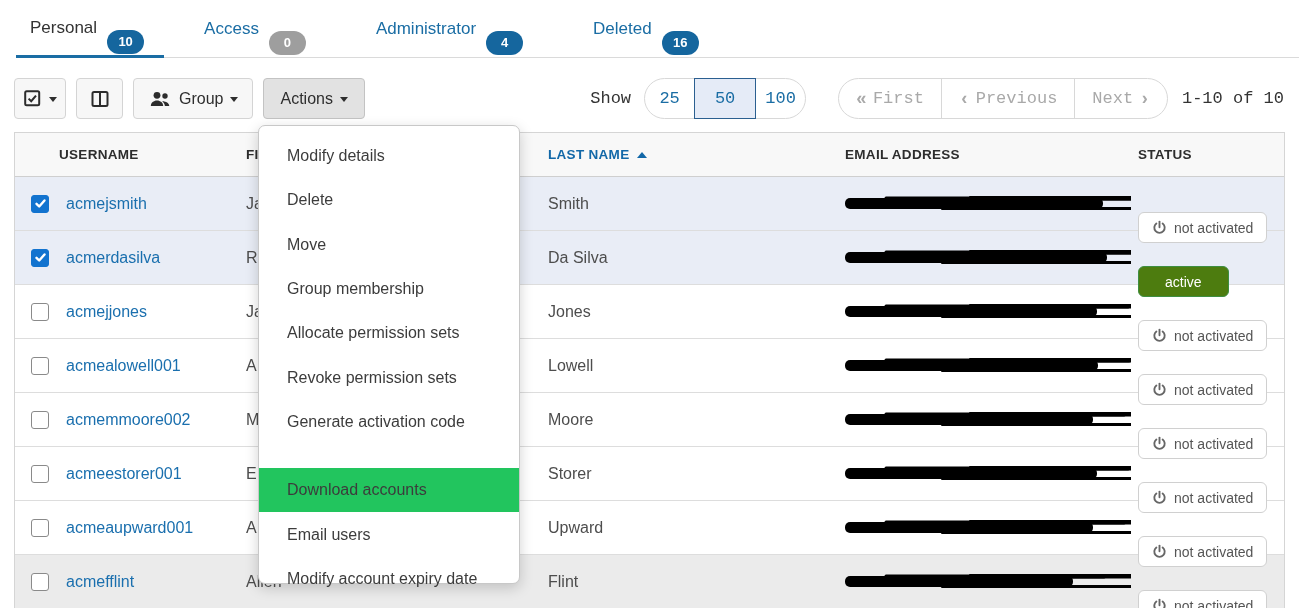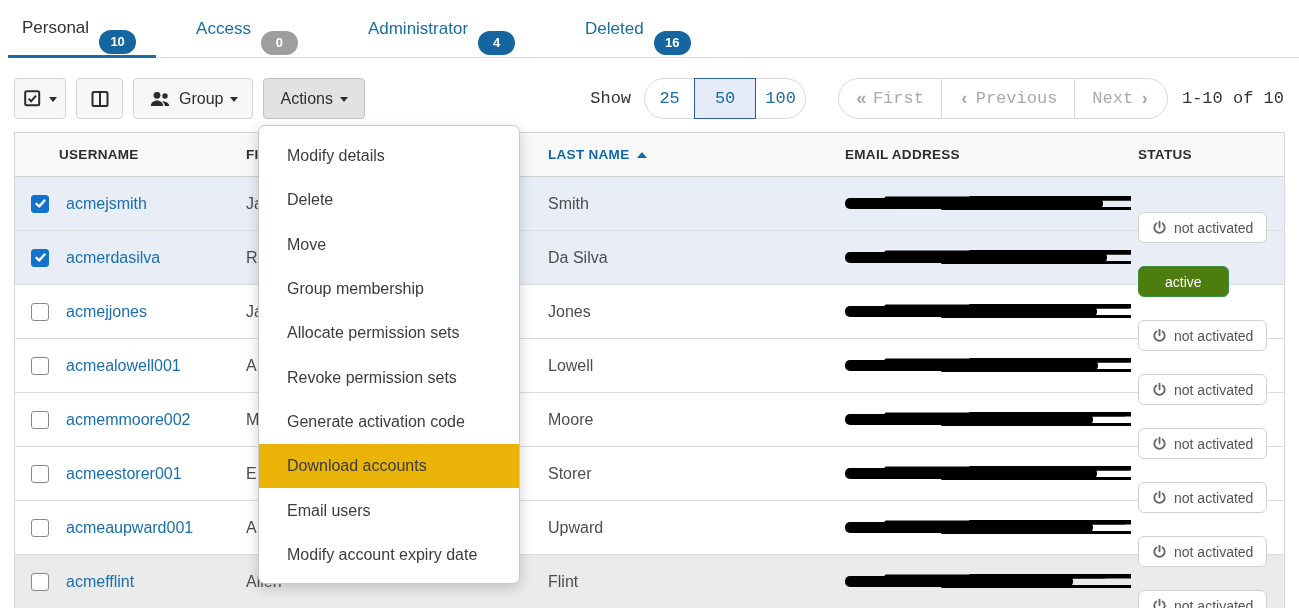--- a/index.html
+++ b/index.html
@@ -1,21 +1,21 @@
 <!DOCTYPE html>
 <html><head>
 <meta charset="utf-8">
 <style>
   * { box-sizing: border-box; margin: 0; padding: 0; }
   html, body { width: 1299px; height: 608px; overflow: hidden; background: #fff;
     font-family: "Liberation Sans", sans-serif; color: #333; }
   .page { position: relative; width: 1299px; height: 608px; }
 
   
-  .tabs { position: absolute; top: 0; left: 8px; right: 0; height: 58px;
+  .tabs { position: absolute; top: 0; left: 16px; right: 0; height: 58px;
     display: flex; align-items: stretch; border-bottom: 1px solid #dadada; }
   .tab { display: flex; align-items: center; gap: 10px; cursor: pointer;
     padding: 0 20px 0 14px; font-size: 17px; color: #1a6da4; }
   .tab.active { color: #333; border-bottom: 3px solid #1a6da4; margin-bottom: -1px; }
   .tab-gap-sm { margin-left: 26px; text-align: right; } .tab-gap { margin-left: 36px; }
   .tab-badge { display: inline-flex; align-items: center; justify-content: center;
     min-width: 37px; height: 24px; padding: 0 10px; border-radius: 12px;
     background: #15669e; color: #fff; font-size: 13px; font-weight: bold; margin-top: 28px; }
   .tab-badge.gray { background: #9e9e9e; }
 
@@ -80,21 +80,21 @@
     color: #555; font-size: 14px; cursor: default; margin-top: 48px; }
   .status-badge.active { background: #4d7c0f; border-color: #3e8e41; color: #fff;
     padding: 0 26px; }
 
   
   .menu { position: absolute; left: 258px; top: 125px; width: 262px; height: 459px;
     background: #fff; border: 1px solid #c8c8c8; border-radius: 7px;
     box-shadow: 0 4px 14px rgba(0,0,0,0.18); padding: 8px 0; z-index: 10; }
   .menu-item { height: 44.3px; display: flex; align-items: center; padding-left: 28px;
     font-size: 16px; color: #3c3c3c; cursor: pointer; }
-  .menu-item.highlighted { background: #eab308; }
+  .menu-item.highlighted { background: #22c55e; margin-top: 24px; }
 
   svg { display: block; }
 </style>
 </head>
 <body>
 
 <div class="page">
 
   <nav class="tabs" id="tabbar">
     <div class="tab active">

